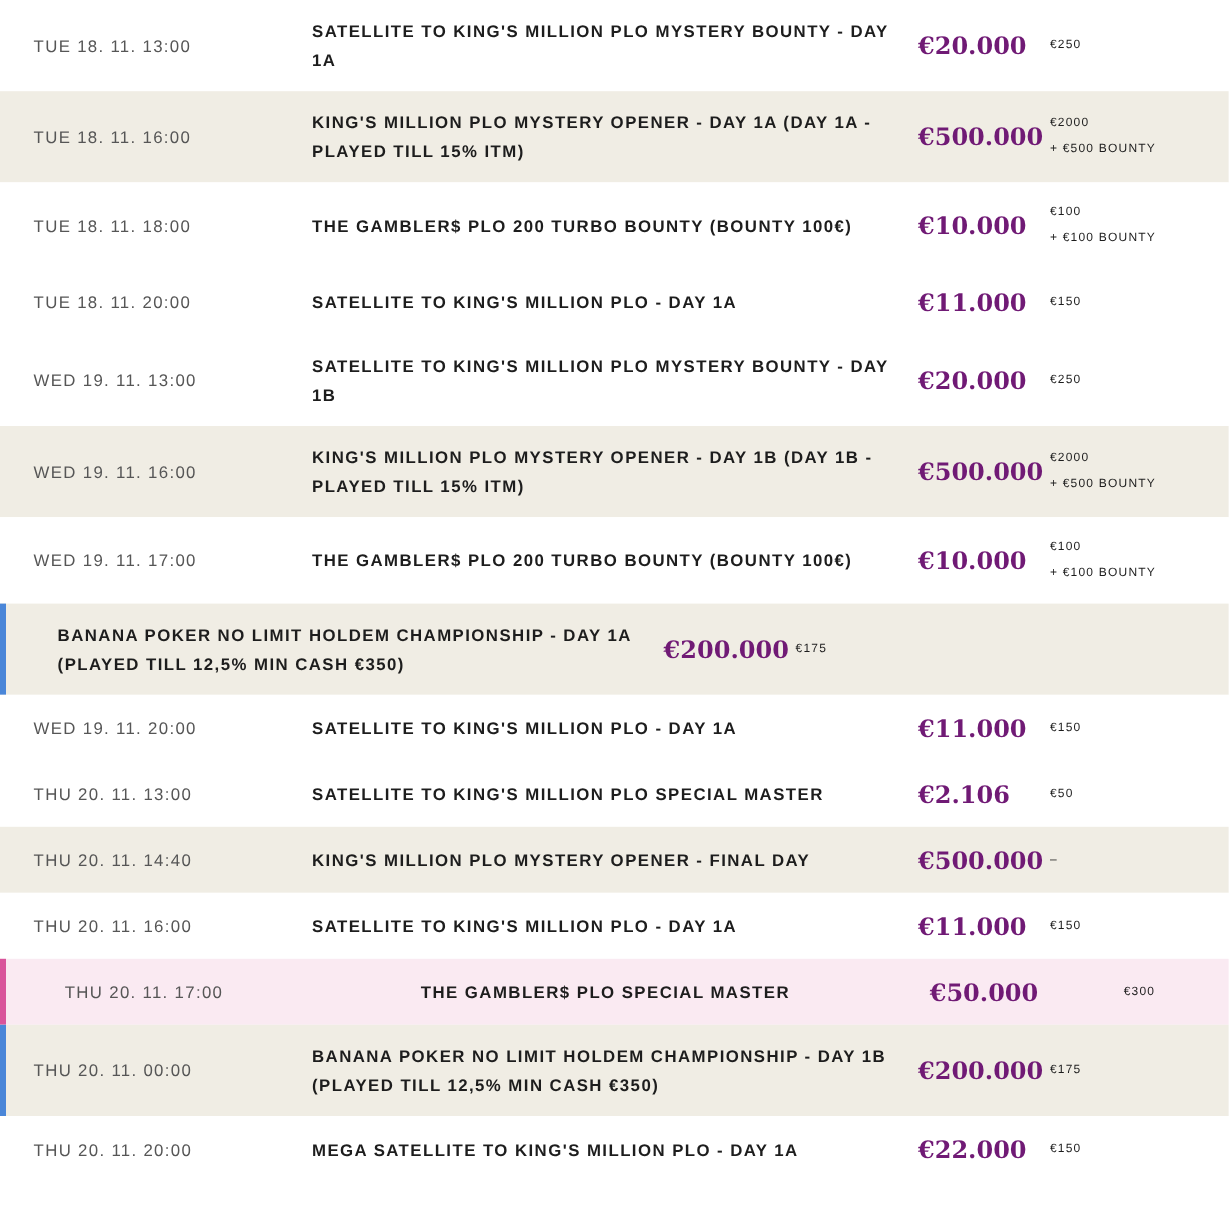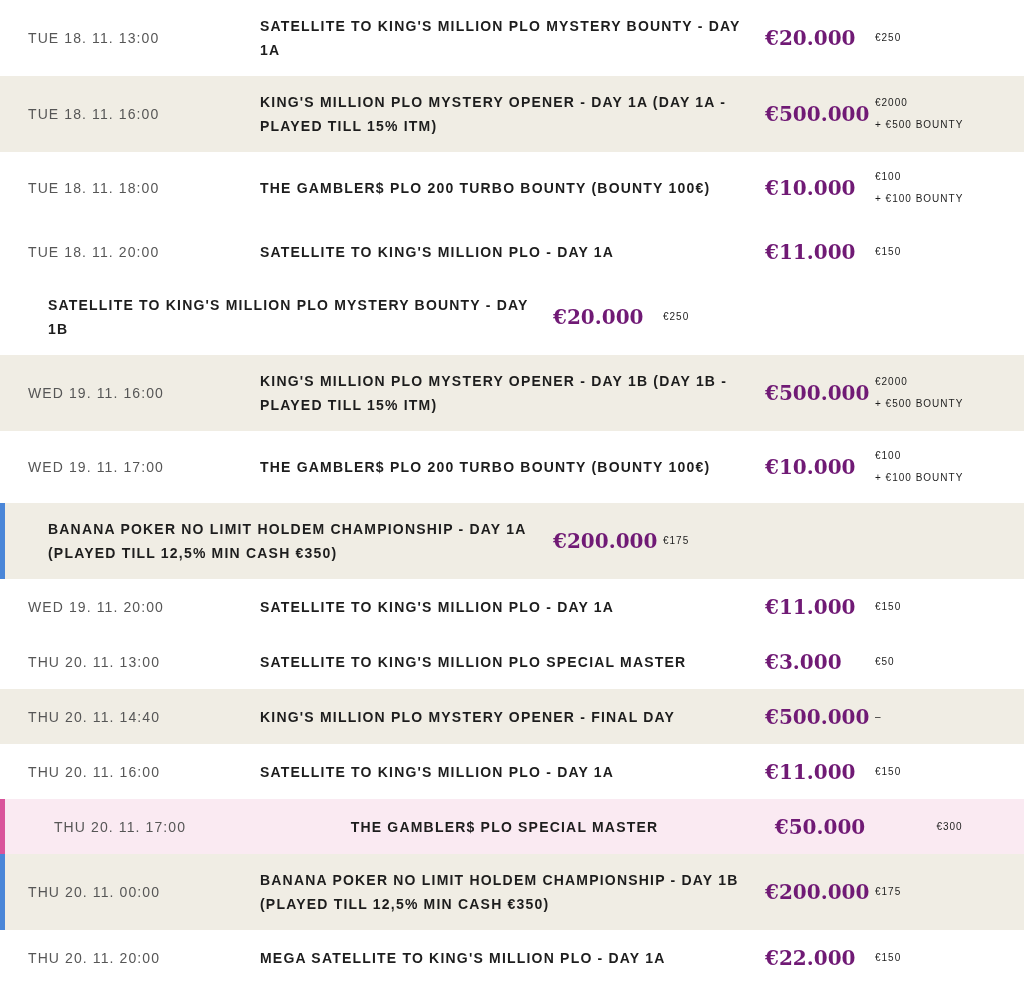--- a/index.html
+++ b/index.html
@@ -113,20 +113,21 @@
     <div class="cell-date">TUE 18. 11. 20:00</div>
     <div class="cell-name">SATELLITE TO KING'S MILLION PLO - DAY 1A</div>
     <div class="cell-guarantee">€11.000</div>
     <div class="cell-buyin">
         <div>€150</div>
       </div>
   </div>
 
   <div class="row bg-white">
 
+    <div class="cell-date">WED 19. 11. 13:00</div>
     <div class="cell-name">SATELLITE TO KING'S MILLION PLO MYSTERY BOUNTY - DAY 1B</div>
     <div class="cell-guarantee">€20.000</div>
     <div class="cell-buyin">
         <div>€250</div>
       </div>
   </div>
 
   <div class="row bg-beige">
 
     <div class="cell-date">WED 19. 11. 16:00</div>
@@ -165,21 +166,21 @@
     <div class="cell-guarantee">€11.000</div>
     <div class="cell-buyin">
         <div>€150</div>
       </div>
   </div>
 
   <div class="row bg-white">
 
     <div class="cell-date">THU 20. 11. 13:00</div>
     <div class="cell-name">SATELLITE TO KING'S MILLION PLO SPECIAL MASTER</div>
-    <div class="cell-guarantee">€3.000</div>
+    <div class="cell-guarantee">€2.106</div>
     <div class="cell-buyin">
         <div>€50</div>
       </div>
   </div>
 
   <div class="row bg-beige">
 
     <div class="cell-date">THU 20. 11. 14:40</div>
     <div class="cell-name">KING'S MILLION PLO MYSTERY OPENER - FINAL DAY</div>
     <div class="cell-guarantee">€500.000</div>

